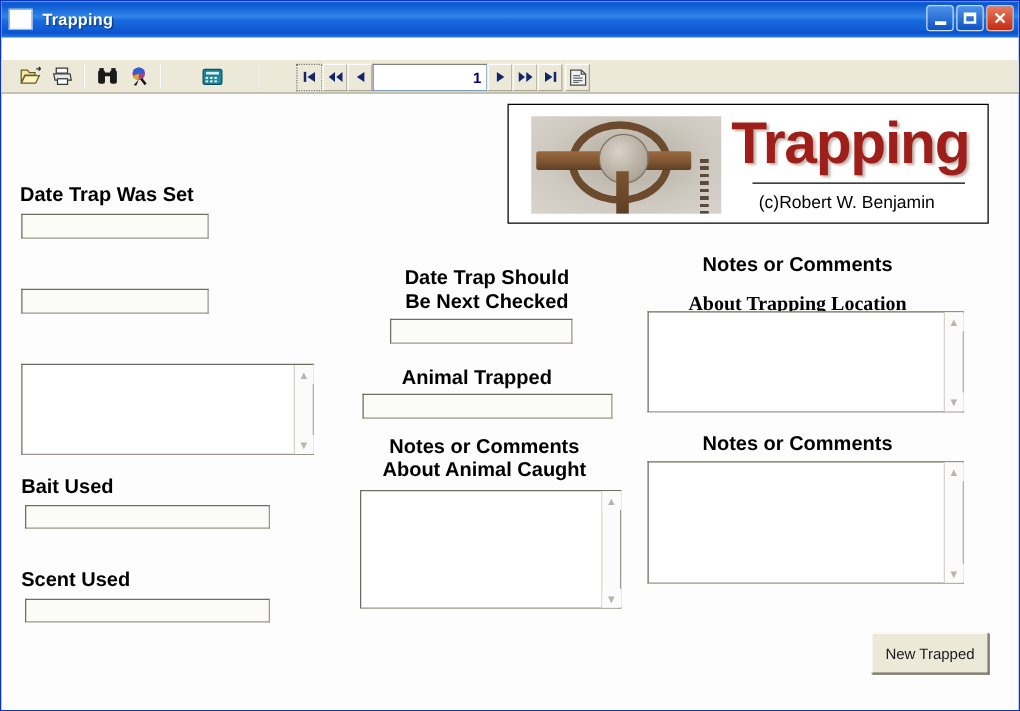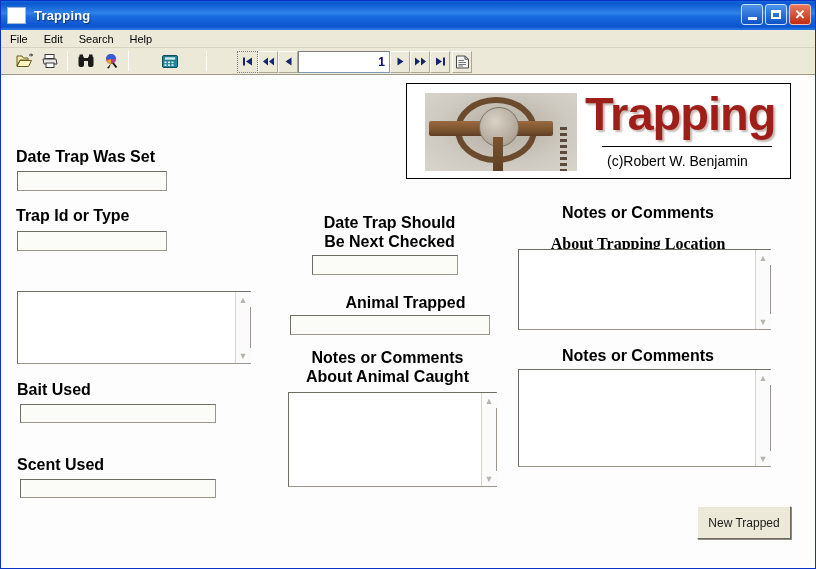--- a/index.html
+++ b/index.html
@@ -327,26 +327,20 @@
       </div>
       <div class="win-btn max">
         <span class="glyph-max"></span>
       </div>
       <div class="win-btn close">
         <span class="glyph-close">✕</span>
       </div>
     </div>
   </div>
 
-  <div class="menubar">
-    <div class="menu-item">File</div>
-    <div class="menu-item">Edit</div>
-    <div class="menu-item">Search</div>
-    <div class="menu-item">Help</div>
-  </div>
 
   <div class="toolbar">
     <div class="tb-sep" style="visibility:hidden"></div>
 
     <div class="tb-btn">
       <svg width="18" height="16" viewBox="0 0 18 16">
         <path d="M1 13 L1 3 L6 3 L7.5 5 L12 5 L12 7 L4 7 L1 13 Z" fill="#f5e9a8" stroke="#6b5a22" stroke-width="1"></path>
         <path d="M4 7.5 L15.5 7.5 L12.5 13.5 L1 13.5 Z" fill="#fdf4c0" stroke="#6b5a22" stroke-width="1"></path>
         <path d="M13 2 L16.5 2 M16.5 2 L15 0.5 M16.5 2 L15 3.5" stroke="#2b2b2b" stroke-width="1" fill="none"></path>
       </svg>
@@ -456,42 +450,41 @@
         <div class="trap-chain"></div>
       </div>
       <div class="banner-title">Trapping</div>
       <div class="banner-rule"></div>
       <div class="banner-credit">(c)Robert W. Benjamin</div>
     </div>
 
     <div class="lbl" style="left:14px; top:72px;">Date Trap Was Set</div>
     <input class="txtfield" style="left: 15px; top: 96px; width: 150px; height: 20px;" value="">
 
-    <div class="lbl" style="left:14px; top:131px;">Trap Id or Type</div>
     <input class="txtfield" style="left: 15px; top: 156px; width: 150px; height: 20px;" value="">
 
     <div style="position:absolute; left:15px; top:216px; width:234px; height:73px;">
       <textarea class="txtarea" style="left: 0px; top: 0px; width: 234px; height: 73px;"></textarea>
       <div class="scrollbar" style="right:1px; top:1px; height:71px;">
         <div class="sb-arrow">▲</div>
         <div class="sb-arrow">▼</div>
       </div>
     </div>
 
     <div class="lbl" style="left:15px; top:305px;">Bait Used</div>
     <input class="txtfield" style="left: 18px; top: 329px; width: 196px; height: 19px;" value="">
 
     <div class="lbl" style="left:15px; top:380px;">Scent Used</div>
     <input class="txtfield" style="left: 18px; top: 404px; width: 196px; height: 19px;" value="">
 
     <div class="lbl center" style="left:280px; top:138px; width:215px;">Date Trap Should</div>
     <div class="lbl center" style="left:280px; top:157px; width:215px;">Be Next Checked</div>
     <input class="txtfield" style="left: 310px; top: 180px; width: 146px; height: 20px;" value="">
 
-    <div class="lbl center" style="left:296px; top:218px; width:215px;">Animal Trapped</div>
+    <div class="lbl center" style="left:272px; top:218px; width:215px;">Animal Trapped</div>
     <input class="txtfield" style="left: 288px; top: 240px; width: 200px; height: 20px;" value="">
 
     <div class="lbl center" style="left:278px; top:273px; width:215px;">Notes or Comments</div>
     <div class="lbl center" style="left:278px; top:292px; width:215px;">About Animal Caught</div>
     <div style="position:absolute; left:286px; top:317px; width:209px; height:95px;">
       <textarea class="txtarea" style="left: 0px; top: 0px; width: 209px; height: 95px;"></textarea>
       <div class="scrollbar" style="right:1px; top:1px; height:93px;">
         <div class="sb-arrow">▲</div>
         <div class="sb-arrow">▼</div>
       </div>

